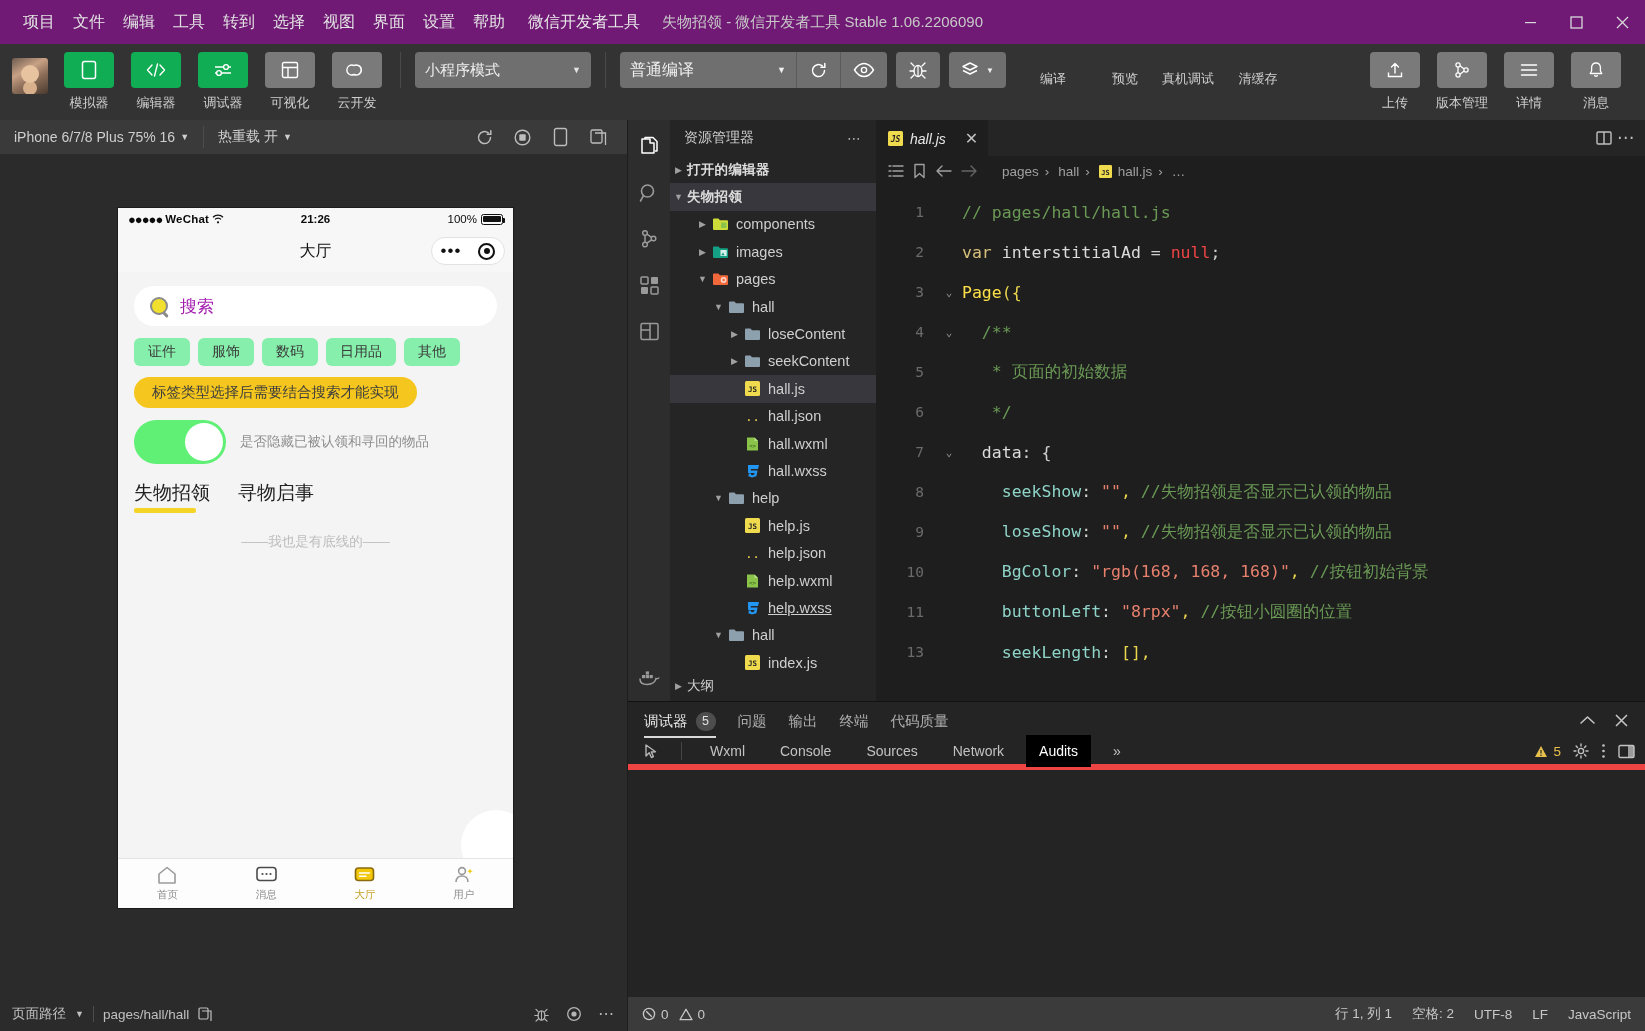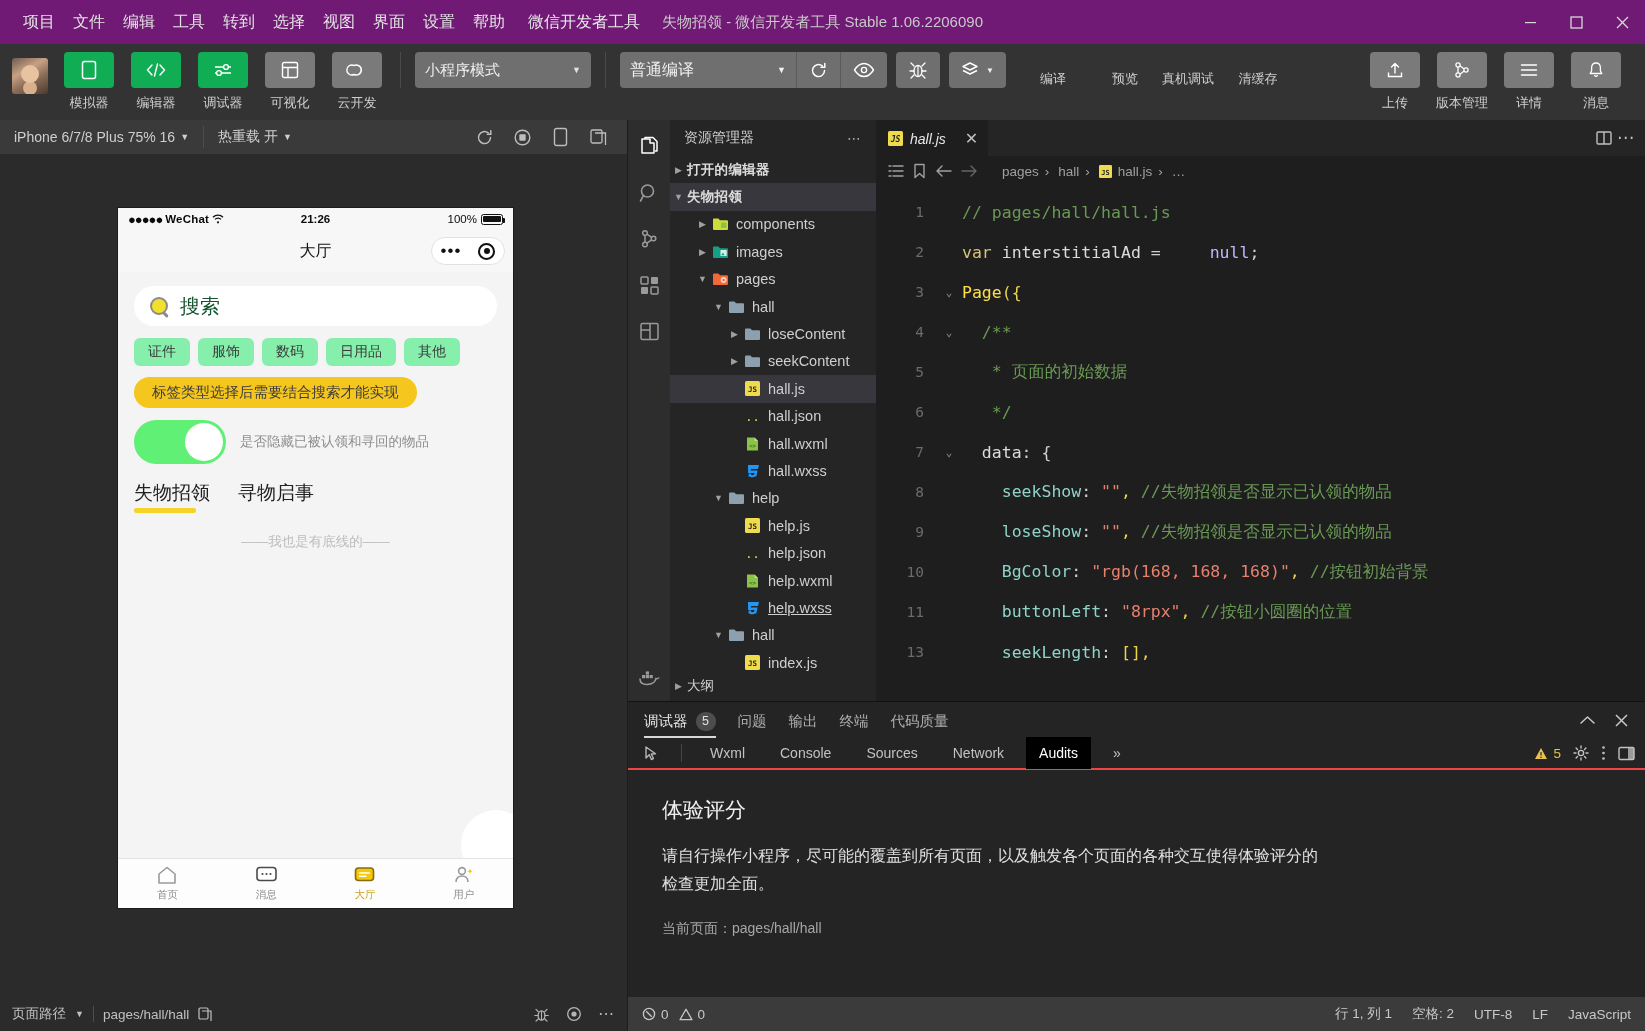--- a/index.html
+++ b/index.html
@@ -124,21 +124,21 @@
   .p-caps .tgt::after { content:""; width:6px;height:6px;border-radius:50%;background:#111; }
 
   .p-body { flex: 1 1 auto; background: #f4f4f4; padding: 14px 16px 0 16px; overflow:hidden; position: relative;}
   .p-search {
     height: 40px; background:#fff; border-radius: 20px; display:flex; align-items:center;
     padding: 0 16px; gap: 11px;
   }
   .s-ico { width:19px;height:19px;position:relative;flex:0 0 19px;}
   .s-ico::before{content:"";position:absolute;left:0;top:0;width:14px;height:14px;border-radius:50%;background:#f2e02e;border:2px solid #8a8a8a;}
   .s-ico::after{content:"";position:absolute;right:0;bottom:0;width:7px;height:2.5px;background:#8a8a8a;transform:rotate(45deg);border-radius:2px;}
-  .p-search .ph { color:#14532d; font-size:20px; }
+  .p-search .ph { color:#a21caf; font-size:17px; }
 
   .chips { display:flex; gap:8px; margin-top:12px; }
   .chip {
     background:#86efac; border-radius:6px; padding:5px 14px; font-size:14px; color:#3a3a3a; white-space:nowrap;
   }
   .banner {
     margin-top:11px; background:#f5c61e; border-radius:16px; padding:6px 18px;
     font-size:14.5px; color:#3d3d3d; display:inline-block;
   }
   .togrow { display:flex; align-items:center; gap:14px; margin-top:12px; }
@@ -212,21 +212,21 @@
   }
   .bc-seg { display:flex; align-items:center; gap:6px; }
   .code { flex:1 1 auto; overflow:hidden; position:relative; padding-top:6px; font-family:"DejaVu Sans Mono","Liberation Mono",monospace;}
   .cl { height:40px; display:flex; align-items:center; font-size:16.5px; white-space:pre; }
   .ln { width:64px; flex:0 0 64px; text-align:right; padding-right:16px; color:#6b6b6b; font-size:14.5px;}
   .fold { width:18px; flex:0 0 18px; color:#9a9a9a; font-size:11px; text-align:center;}
   .ctx { padding-left:4px; }
   .k-com { color:#6a9955; }
   .k-kw  { color:#d9c07a; }
   .k-var { color:#dcdcdc; }
-  .k-nul { color:#c4b5fd;margin-left:39px; }
+  .k-nul { color:#ef4444; }
   .k-pro { color:#8fd4c8; }
   .k-str { color:#e8806e; }
   .k-pun { color:#cfcfcf; }
   .k-br  { color:#e8d44d; }
   .k-org { color:#fde047; }
 
   
   .devpanel {
     height:296px; flex:0 0 296px; background:#242424; display:flex; flex-direction:column;
     border-top:1px solid #121212;
@@ -235,21 +235,21 @@
     height:36px; flex:0 0 36px; display:flex; align-items:center; padding:0 16px; gap:22px;
     color:#b0b0b0; font-size:14.5px; position:relative;
   }
   .dp-tab { display:flex; align-items:center; gap:8px; height:36px; padding-top:2px; }
   .dp-tab.active { color:#e8e8e8; box-shadow: inset 0 -2px 0 #d8d8d8; }
   .badge { background:#4d4d4d; border-radius:9px; min-width:20px; height:19px; padding:0 6px;
            display:flex;align-items:center;justify-content:center; font-size:12.5px; color:#e0e0e0;}
   .dp-tabs .right { margin-left:auto; display:flex; align-items:center; gap:18px; color:#c8c8c8;}
   .dt-bar {
     height:32px; flex:0 0 32px; background:#242424; display:flex; align-items:center; gap:9px;
-    padding-left:8px; border-bottom:2px solid #ef4444;
+    padding-left:8px; border-bottom:6px solid #ef4444;
   }
   .dt-ico { width:30px;height:32px;display:flex;align-items:center;justify-content:center;color:#b6b6b6;}
   .dt-div { width:1px; height:18px; background:#454545; margin:0 6px; }
   .dt-tab { padding:0 13px; height:32px; display:flex; align-items:center; color:#c2c2c2; font-size:14px;}
   .dt-tab.active { background:#000; color:#fff; }
   .dt-right { margin-left:auto; display:flex; align-items:center; gap:12px; padding-right:10px; color:#c2c2c2;}
   .warn { color:#e8c14d; display:flex; align-items:center; gap:5px; font-size:13.5px;}
   .dp-content { flex:1 1 auto; background:#242424; padding:26px 34px; overflow:hidden; }
   .dp-h { font-size:21px; color:#f0f0f0; margin-bottom:18px; }
   .dp-p { font-size:16px; color:#e0e0e0; line-height:1.75; max-width:660px; }
@@ -983,25 +983,20 @@
             </span>
             <span>
               <svg width="17" height="15" viewBox="0 0 17 15">
                   <rect x="1" y="1.5" width="15" height="12" rx="1.3" fill="none" stroke="currentColor" stroke-width="1.4"></rect>
                   <rect x="10" y="1.5" width="6" height="12" fill="currentColor" opacity=".75"></rect>
                 </svg>
             </span>
           </div>
         </div>
 
-        <div class="dp-content">
-          <div class="dp-h">体验评分</div>
-          <div class="dp-p">请自行操作小程序，尽可能的覆盖到所有页面，以及触发各个页面的各种交互使得体验评分的检查更加全面。</div>
-          <div class="dp-cur">当前页面：pages/hall/hall</div>
-        </div>
       </div>
     </div>
   </div>
 
   <div class="statusbar">
     <div class="sb-left">
       <span>页面路径</span>
       <span style="font-size:9px">▼</span>
       <span class="vsep"></span>
       <span>pages/hall/hall</span>

